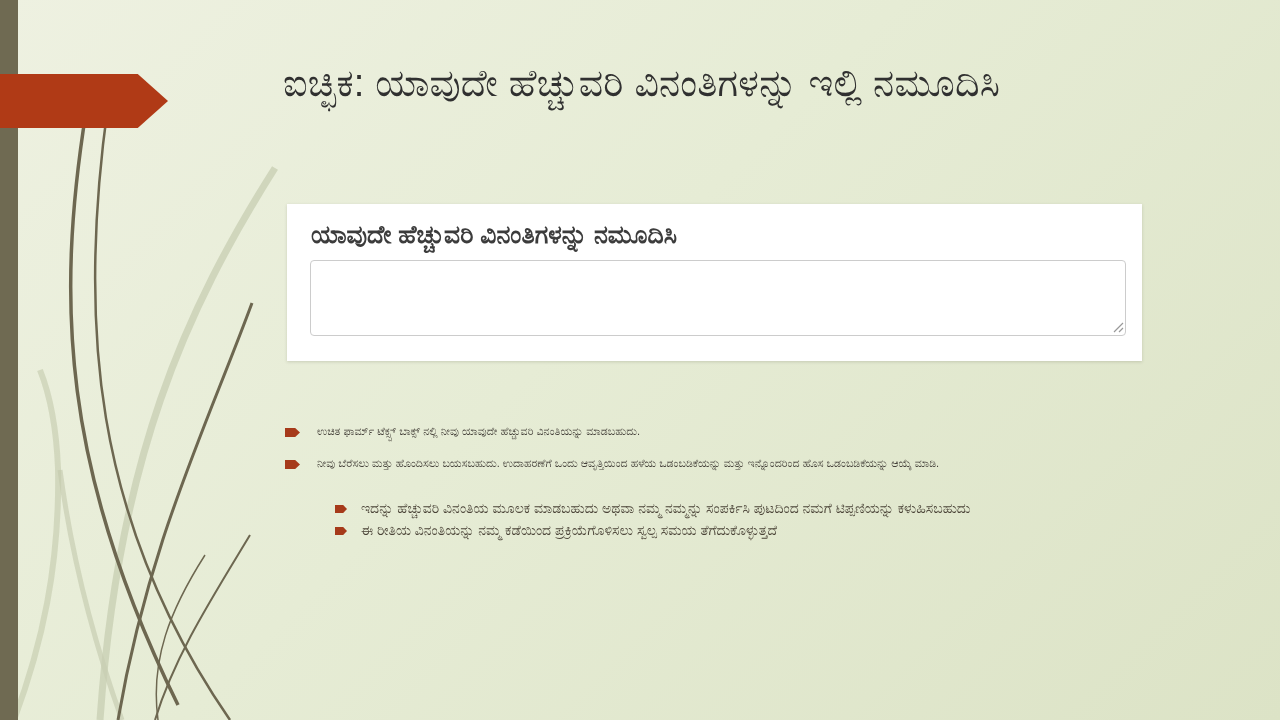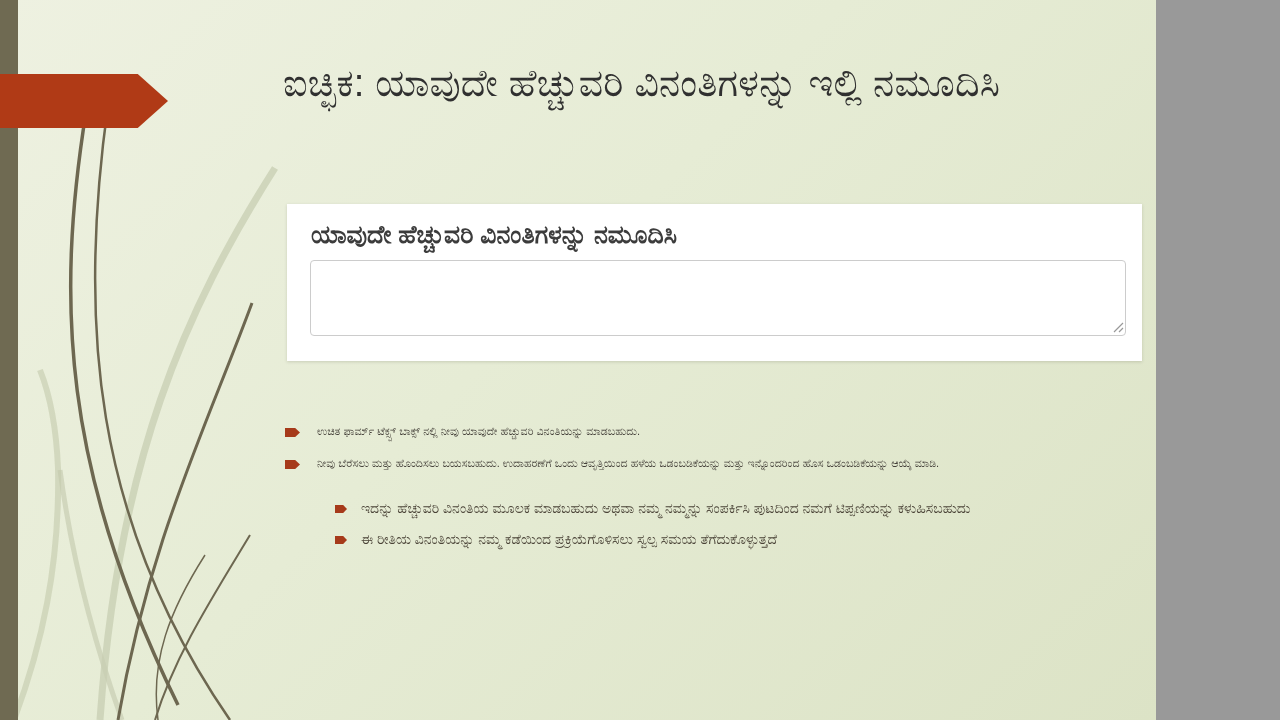--- a/index.html
+++ b/index.html
@@ -2,21 +2,21 @@
 <html><head>
 <meta charset="utf-8">
 <style>
   html,body{margin:0;padding:0;}
   body{
     font-family:"Liberation Sans","DejaVu Sans",sans-serif;
     background:#999;
   }
   .slide{
     position:relative;
-    width:1156px;height:720px;
+    width:1280px;height:720px;
     overflow:hidden;
     background:linear-gradient(135deg,#eef1e1 0%,#e6ecd5 45%,#dce3c6 100%);
   }
   
   .left-bar{
     position:absolute;left:0;top:0;width:18px;height:720px;
     background:#6f6a52;
   }
   
   .strands{position:absolute;left:0;top:0;pointer-events:none;}
@@ -64,21 +64,21 @@
   .bullet-row{display:flex;align-items:flex-start;margin-bottom:11px;}
   .bullet-row .marker{
     flex:0 0 auto;width:15px;height:9px;margin:7px 17px 0 2px;
     background:#a63a1a;
     clip-path:polygon(0 0,68% 0,100% 50%,68% 100%,0 100%);
   }
   .bullet-text{font-size:11px;line-height:21px;}
   .sub-row{margin-left:50px;margin-bottom:3px;margin-top:22px;}
   .sub-row .marker{width:12px;height:8px;margin:6px 14px 0 2px;}
   .sub-row .bullet-text{font-size:14px;line-height:19px;color:#4a4337;}
-  .sub-row + .sub-row{margin-top:12px;}
+  .sub-row + .sub-row{margin-top:3px;}
   .bullet-row.last-main{margin-bottom:25px;}
 </style>
 </head>
 <body>
 
 <div class="slide">
 
   <svg class="strands" width="320" height="720" viewBox="0 0 320 720" fill="none">
     <path d="M275,168 C185,310 118,460 100,720" stroke="#c7cdb2" stroke-width="7" opacity="0.75"></path>
     <path d="M60,470 C72,560 95,645 122,720" stroke="#c7cdb2" stroke-width="5" opacity="0.7"></path>

